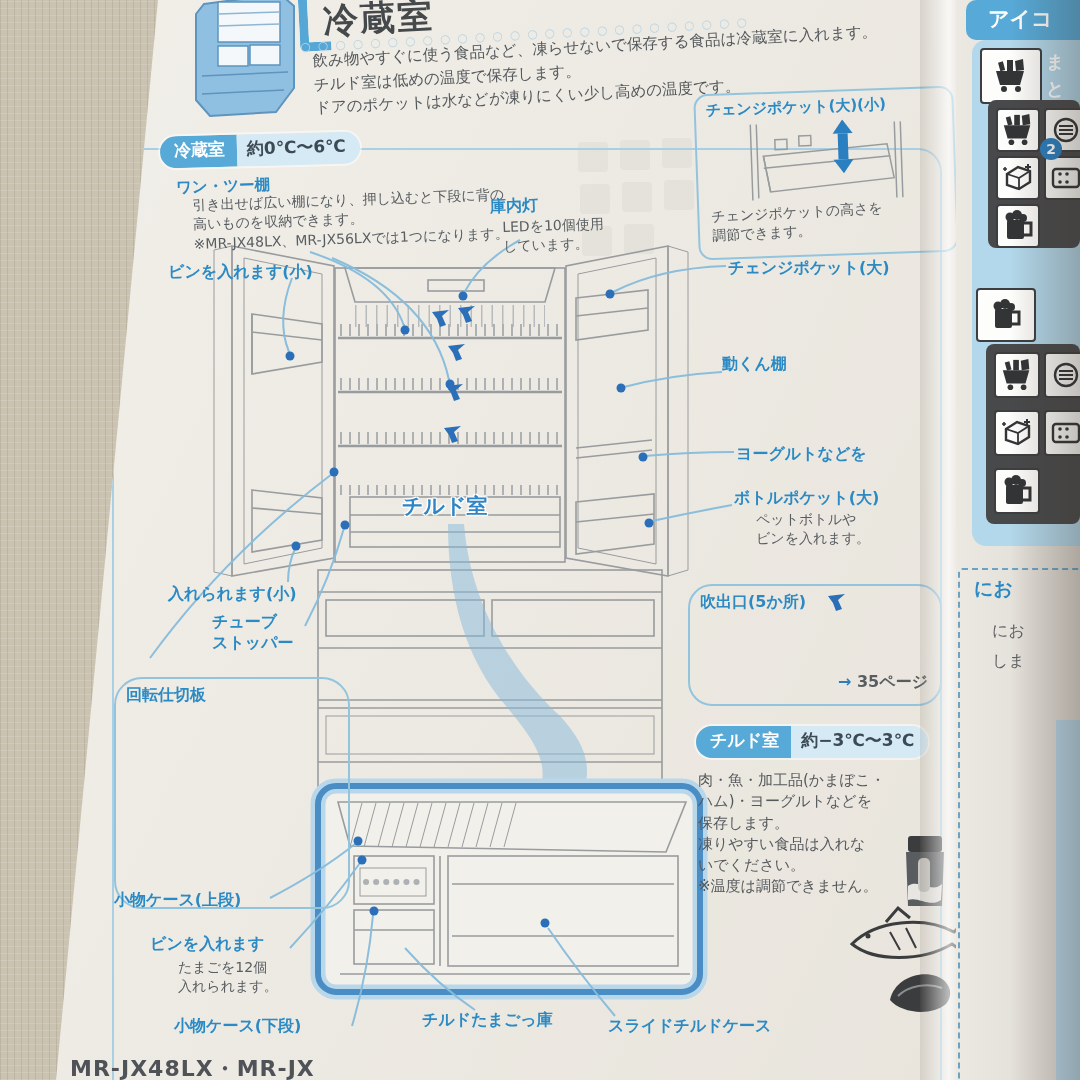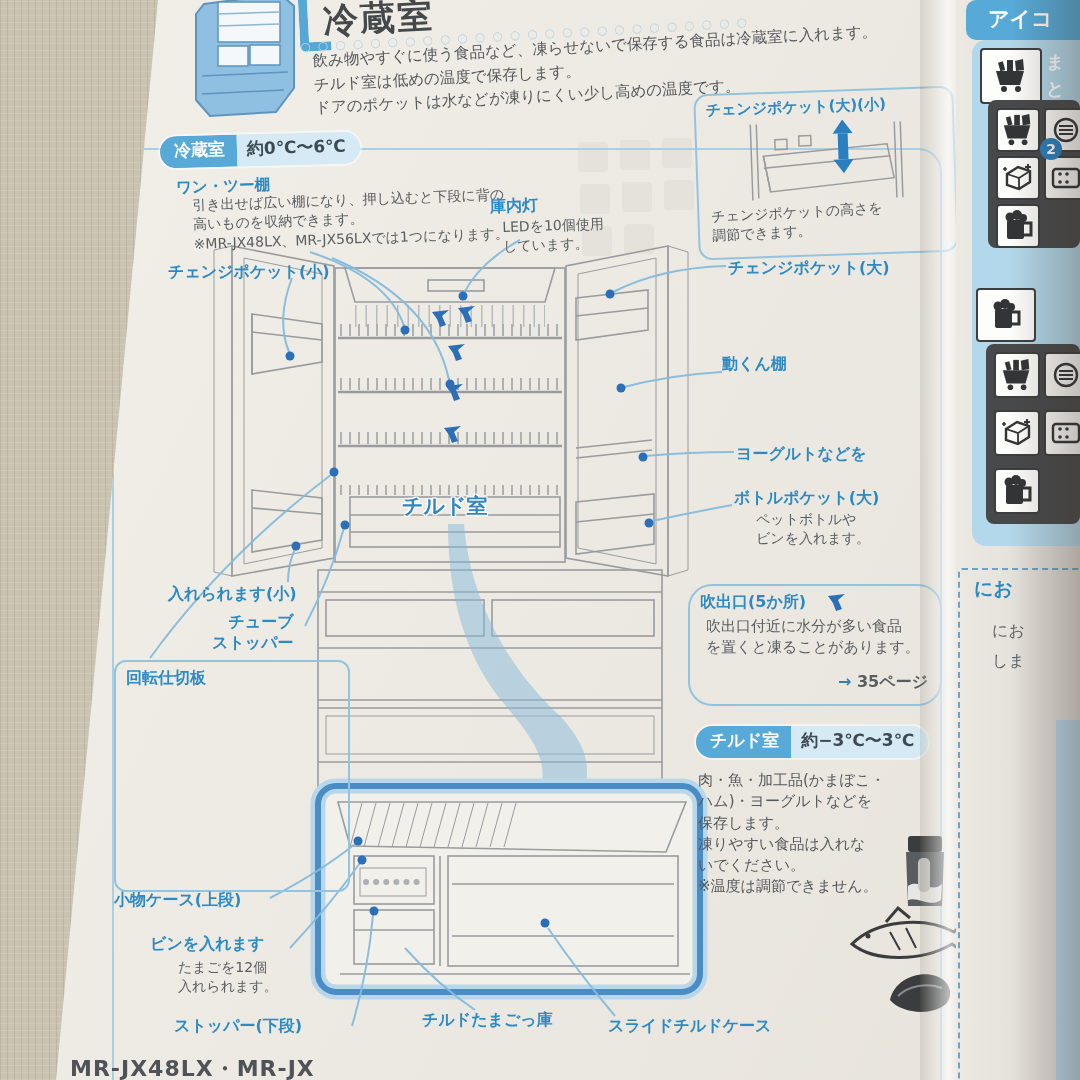--- a/index.html
+++ b/index.html
@@ -212,44 +212,44 @@
 
     <div class="lbl" style="left:176px;top:176px;font-size:15.5px;transform:rotate(-2deg)">ワン・ツー棚</div>
     <div class="txt" style="left:192px;top:196px;transform:rotate(-2deg);transform-origin:left top">引き出せば広い棚になり、押し込むと下段に背の
 高いものを収納できます。
 ※MR-JX48LX、MR-JX56LXでは1つになります。</div>
 
     <div class="lbl" style="left:490px;top:196px;transform:rotate(-2deg)">庫内灯</div>
     <div class="txt" style="left:502px;top:218px;transform:rotate(-2deg);transform-origin:left top">LEDを10個使用
 しています。</div>
 
-    <div class="lbl" style="left:168px;top:262px">チェンジポケット(小)</div>
+    <div class="lbl" style="left:168px;top:262px">ビンを入れます(小)</div>
     <div class="lbl" style="left:728px;top:258px">チェンジポケット(大)</div>
 
     <div class="lbl" style="left:722px;top:354px">動くん棚</div>
 
     <div class="lbl" style="left:736px;top:444px">ヨーグルトなどを</div>
 
     <div class="lbl" style="left:734px;top:488px">ボトルポケット(大)</div>
     <div class="txt" style="left:756px;top:510px">ペットボトルや
 ビンを入れます。</div>
 
     <div class="lbl" style="left:168px;top:584px">入れられます(小)</div>
-    <div class="lbl" style="left:212px;top:612px;text-align:right;white-space:pre-line">チューブ
+    <div class="lbl" style="left:212px;top:612px;text-align:left;white-space:pre-line">チューブ
 ストッパー</div>
 
-    <div class="bluebox" style="left:114px;top:660px;width:232px;height:228px;border-radius:12px">
+    <div class="bluebox" style="left:114px;top:677px;width:232px;height:228px;border-radius:28px">
       <div class="lbl" style="left:10px;top:6px">回転仕切板</div>
     </div>
 
     <div class="lbl" style="left:114px;top:890px">小物ケース(上段)</div>
     <div class="lbl" style="left:150px;top:934px">ビンを入れます</div>
     <div class="txt" style="left:178px;top:958px">たまごを12個
 入れられます。</div>
-    <div class="lbl" style="left:174px;top:1016px">ストッパー(下段)</div>
+    <div class="lbl" style="left:174px;top:1016px">小物ケース(下段)</div>
     <div class="lbl" style="left:422px;top:1010px">チルドたまごっ庫</div>
     <div class="lbl" style="left:608px;top:1016px">スライドチルドケース</div>
 
     <div class="bluebox" style="left:696px;top:90px;width:256px;height:162px;transform:rotate(-2deg);border-radius:14px">
       <div class="lbl" style="left:10px;top:5px;font-size:15px">チェンジポケット(大)(小)</div>
       <svg class="abs" style="left:18px;top:28px" width="210" height="82" viewBox="0 0 210 82">
         <g stroke="#999c9e" stroke-width="1.5" fill="none">
           <path d="M36,2 L36,78 M42,2 L42,76 M180,4 L180,80 M186,4 L186,80"></path>
           <path d="M48,34 L172,26 L178,60 L54,70 Z"></path>
           <path d="M48,34 L54,70 M48,46 L175,38"></path>
@@ -264,22 +264,20 @@
       </svg>
       <div class="txt" style="left:12px;top:110px;transform:rotate(-1deg)">チェンジポケットの高さを
 調節できます。</div>
     </div>
 
     <div class="bluebox" style="left:688px;top:584px;width:250px;height:118px;border-radius:24px">
       <div class="lbl" style="left:10px;top:6px">吹出口(5か所)</div>
       <svg class="abs" style="left:138px;top:8px" width="20" height="20" viewBox="0 0 20 20">
           <use href="#icon-cursor"></use>
         </svg>
-      <div class="txt" style="left:16px;top:30px;font-size:15px">吹出口付近に水分が多い食品
-を置くと凍ることがあります。</div>
       <div class="abs" style="right:12px;top:86px;font-size:16px;font-weight:bold">
         <span style="color:#2a7fc0">→</span>
         <span style="color:#585d61">35ページ</span>
       </div>
     </div>
 
     <div class="badge" style="left:696px;top:726px">
       <span class="bname">チルド室</span>
       <span class="btemp">約−3℃〜3℃</span>
     </div>

